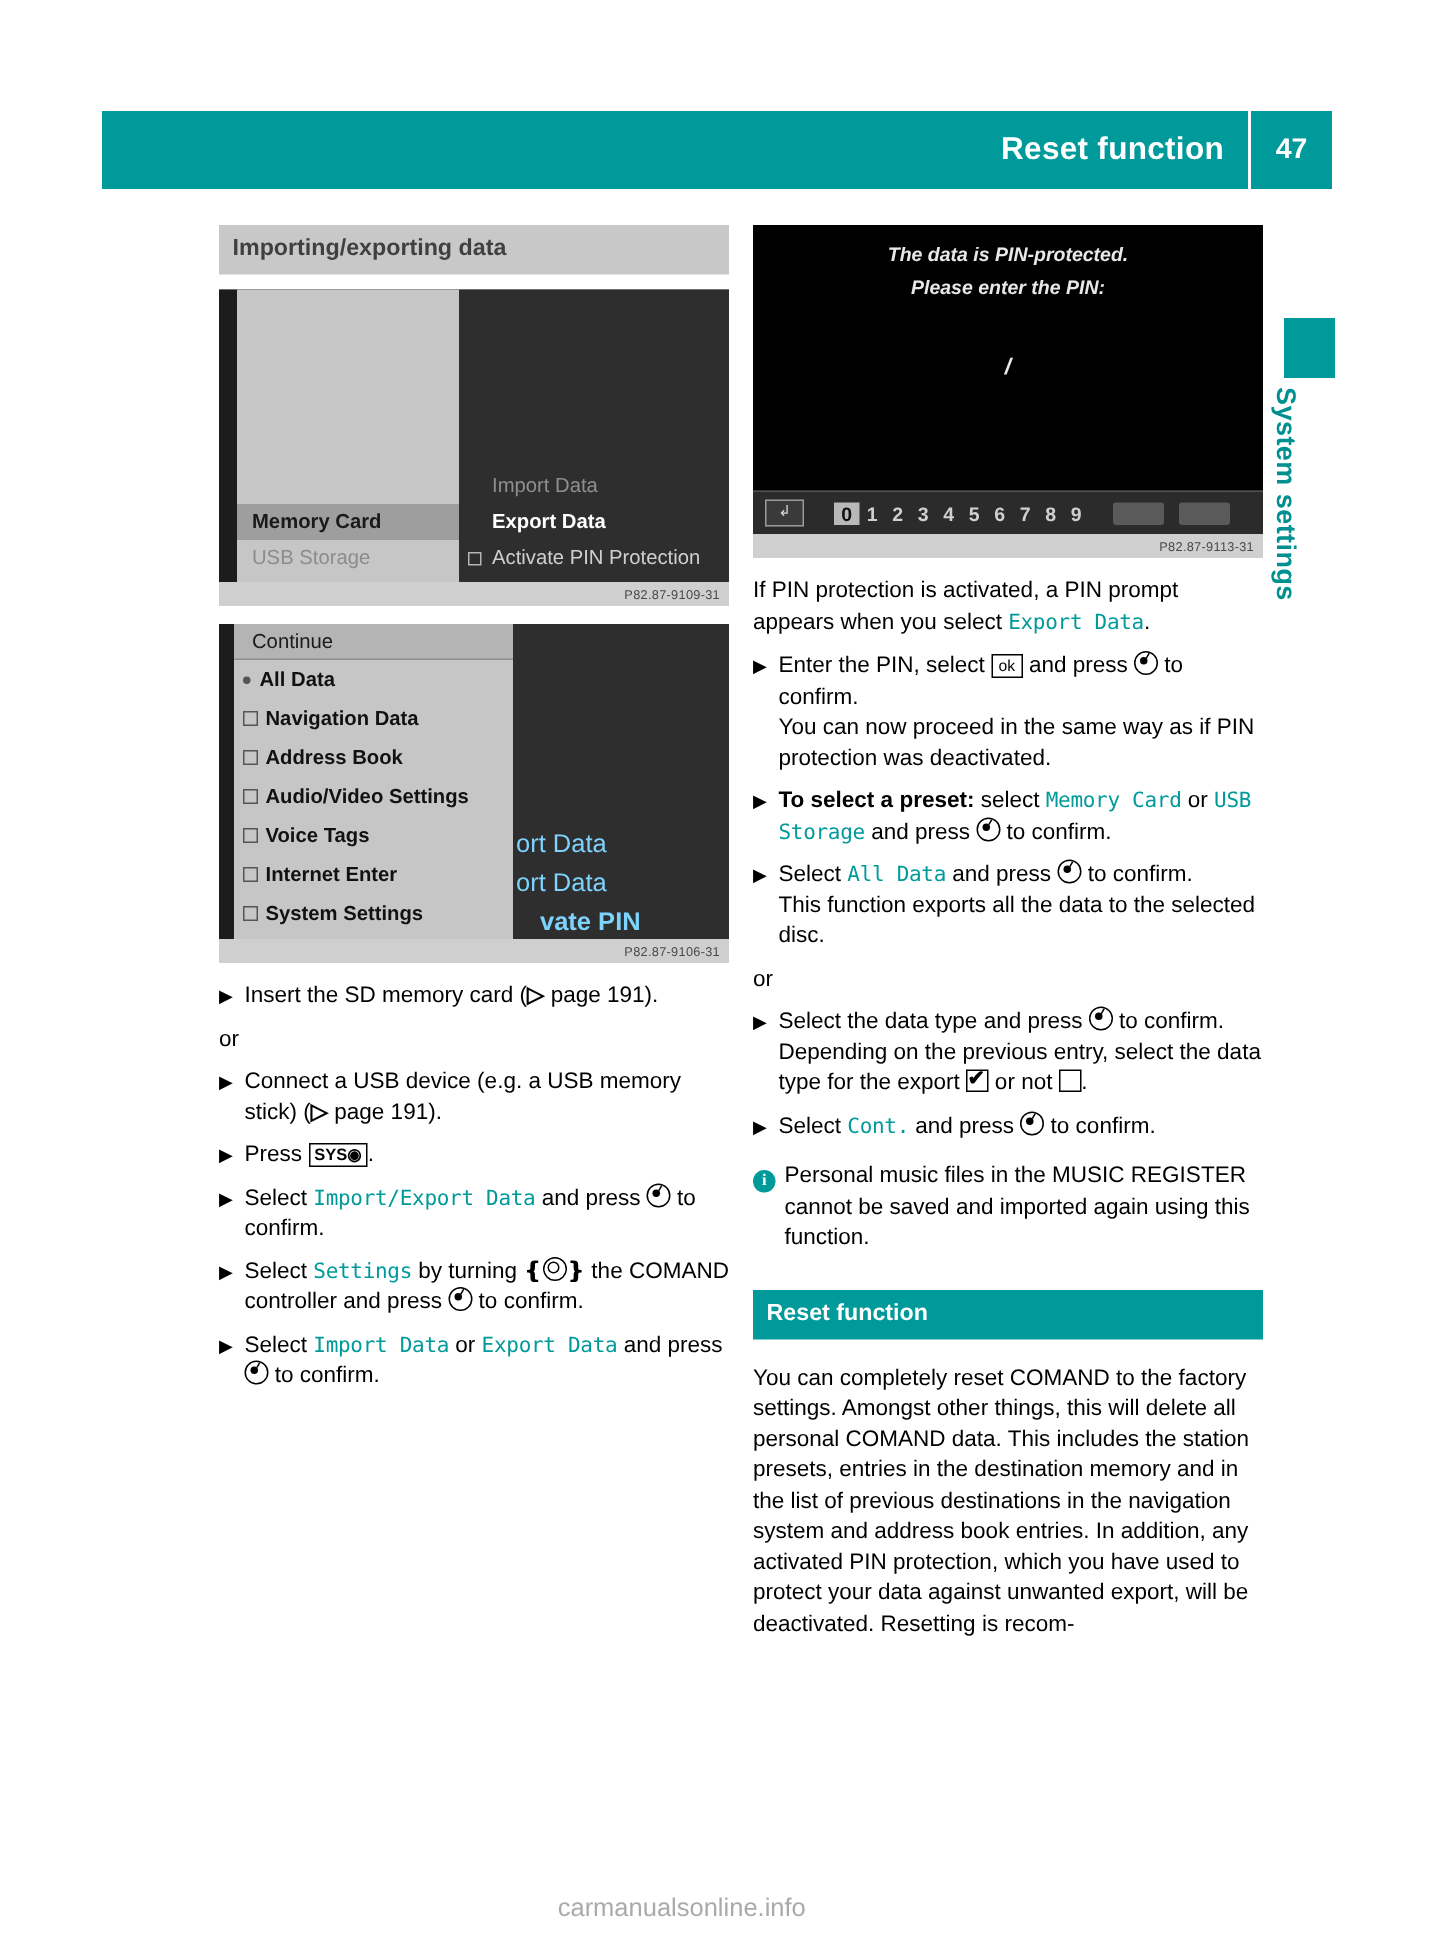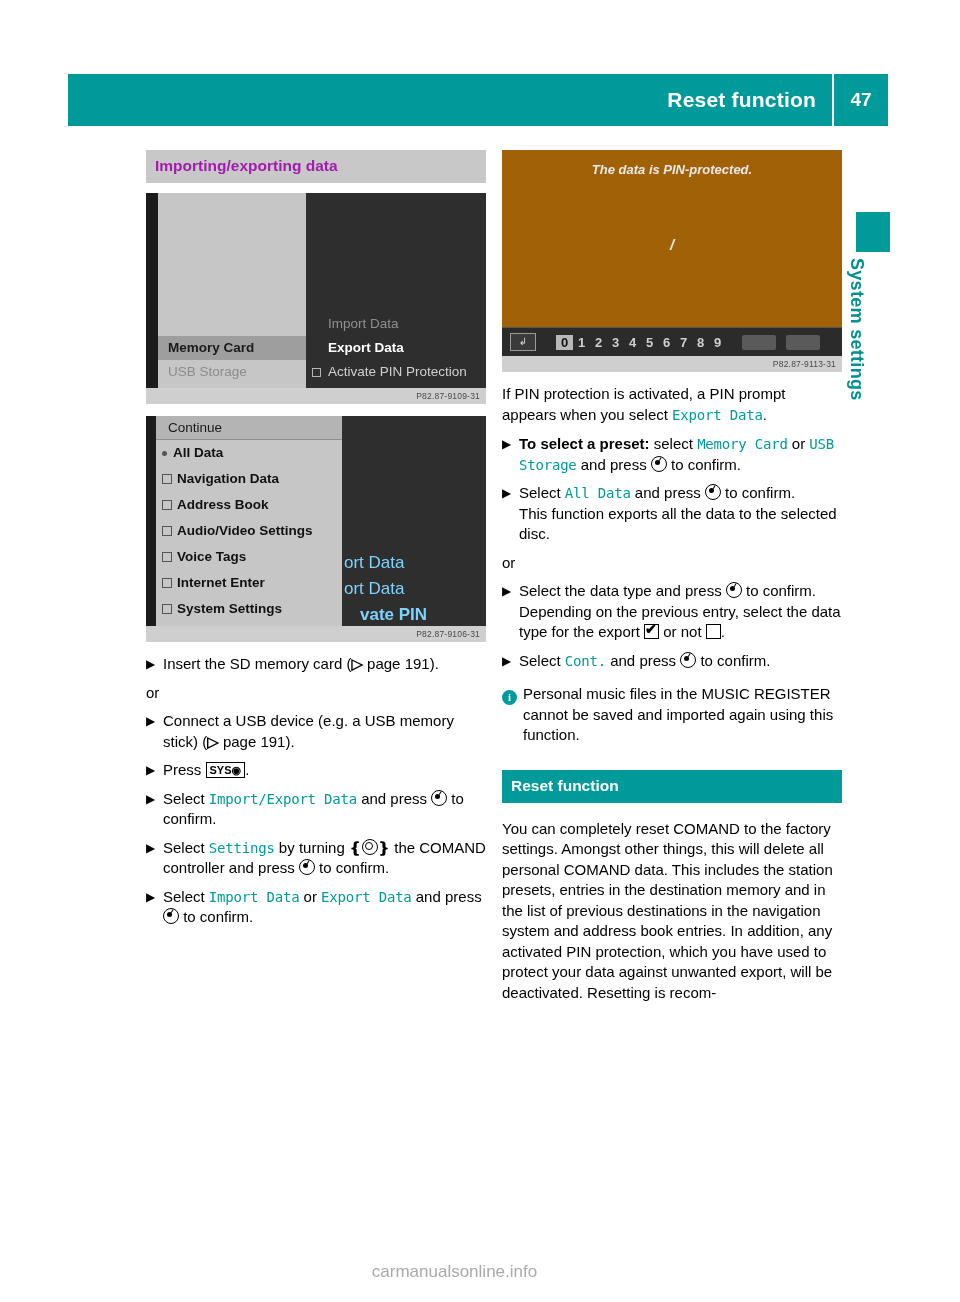--- a/index.html
+++ b/index.html
@@ -35,21 +35,21 @@
     letter-spacing:.3px;white-space:nowrap;
   }
 
   
   .col{position:absolute;top:150px;width:340px;}
   .col-left{left:146px;}
   .col-right{left:502px;}
 
   
   .sec-gray{
-    background:#c8c8c8;color:#a21caf;font-weight:bold;font-size:15.5px;
+    background:#c8c8c8;color:#404040;font-weight:bold;font-size:15.5px;
     padding:7px 9px 8px 9px;margin-bottom:10px;
   }
   
   .sec-teal{
     background:#009a9a;color:#fff;font-weight:bold;font-size:15.5px;
     padding:7px 9px 8px 9px;margin-top:24px;margin-bottom:16px;
   }
 
   
   .fig{width:340px;margin-bottom:12px;position:relative;background:#cfcfcf;}
@@ -101,21 +101,21 @@
     display:inline-block;width:5px;height:5px;background:#555;border-radius:50%;
     margin-right:6px;vertical-align:middle;
   }
   .bullet-chk{
     display:inline-block;width:8px;height:8px;border:1px solid #555;
     margin-right:5px;vertical-align:middle;position:relative;
   }
   .scr2 .rp-item{position:absolute;left:0;font-size:17px;color:#7dd3fc;line-height:26px;}
 
   
-  .scr3{height:206px;background:#a16207;position:relative;overflow:hidden;}
+  .scr3{height:206px;background:#000000;position:relative;overflow:hidden;}
   .pin-l1,.pin-l2{
     position:absolute;width:100%;text-align:center;color:#e8e8e8;
     font-style:italic;font-weight:bold;font-size:13px;
   }
   .pin-l1{top:12px;}
   .pin-l2{top:34px;}
   .pin-cursor{
     position:absolute;width:100%;text-align:center;top:86px;color:#e8e8e8;
     font-style:italic;font-weight:bold;font-size:15px;
   }
@@ -319,20 +319,21 @@
       <div class="tri"></div>
       <div class="txt"><span>Select </span><span class="cmd">Import Data</span><span> or </span><span class="cmd">Export Data</span><span> and press </span><span class="press"></span><span> to confirm.</span></div>
     </div>
   </div>
 
   <div class="col col-right">
 
     <div class="fig">
       <div class="scr3">
         <div class="pin-l1">The data is PIN-protected.</div>
+        <div class="pin-l2">Please enter the PIN:</div>
         <div class="pin-cursor">/</div>
         <div class="pin-bar">
           <div class="pin-back">↲</div>
           <div class="pin-digits">
             <div class="d sel">0</div>
             <div class="d">1</div>
             <div class="d">2</div>
             <div class="d">3</div>
             <div class="d">4</div>
             <div class="d">5</div>
@@ -347,20 +348,26 @@
           </div>
         </div>
       </div>
       <div class="fig-cap">
         <span>P82.87-9113-31</span>
       </div>
     </div>
 
     <p class="p"><span>If PIN protection is activated, a PIN prompt appears when you select </span><span class="cmd">Export Data</span><span>.</span></p>
 
+    <div class="step">
+      <div class="tri"></div>
+      <div class="txt"><span>Enter the PIN, select </span><span class="okbox">ok</span><span> and press </span><span class="press"></span><span> to confirm.</span>
+        <div class="sub" style="margin-left:0;">You can now proceed in the same way as if PIN protection was deactivated.</div>
+      </div>
+    </div>
 
     <div class="step">
       <div class="tri"></div>
       <div class="txt"><b>To select a preset:</b><span> select </span><span class="cmd">Memory Card</span><span> or </span><span class="cmd">USB Storage</span><span> and press </span><span class="press"></span><span> to confirm.</span></div>
     </div>
 
     <div class="step">
       <div class="tri"></div>
       <div class="txt"><span>Select </span><span class="cmd">All Data</span><span> and press </span><span class="press"></span><span> to confirm.</span>
         <div class="sub" style="margin-left:0;">This function exports all the data to the selected disc.</div>

